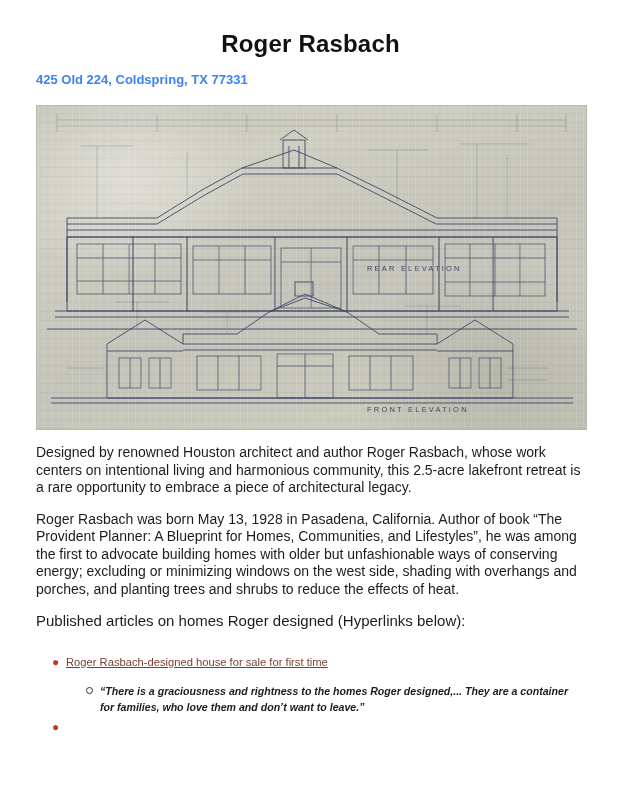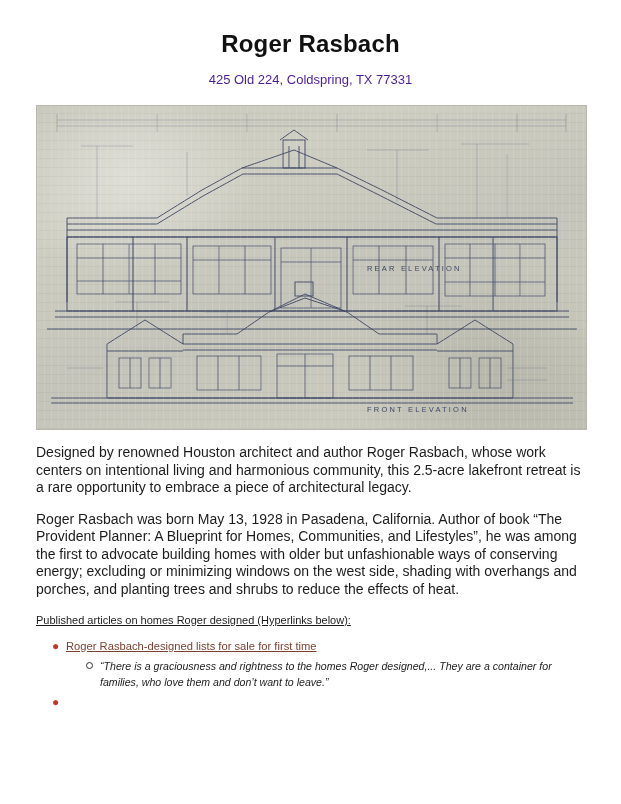--- a/index.html
+++ b/index.html
@@ -23,25 +23,24 @@
   }
   .doc-title {
     text-align: center;
     font-size: 24px;
     font-weight: bold;
     letter-spacing: 0.2px;
     margin: 4px 0 0 0;
     color: #111111;
   }
   .doc-subtitle {
-    text-align: center;
     font-size: 13px;
-    font-weight: normal;
+    font-weight: bold;
     margin: 14px 0 0 0;
-    color: #4c1d95;
+    color: #3b82f6;
   }
 
   
   .blueprint {
     position: relative;
     margin: 18px 0 0 0;
     width: 549px;
     height: 323px;
     background: linear-gradient(160deg, #c9c8bc 0%, #cfcec2 25%, #c4c4ba 55%, #cbcabe 80%, #c2c2b6 100%);
     overflow: hidden;
@@ -81,25 +80,24 @@
   .para {
     font-size: 14px;
     line-height: 17.5px;
     color: #1c1c1c;
     margin: 0 0 14px 0;
     text-align: left;
   }
   .para:last-child { margin-bottom: 0; }
 
   .links-intro {
-    font-size: 11px;
+    font-size: 15px;
     line-height: 17.5px;
     color: #1c1c1c;
-    margin: 0 0 8px 0;
-    text-decoration: underline;
+    margin: 0 0 24px 0;
   }
 
   ul.link-list {
     list-style: none;
     margin: 0;
     padding: 0 0 0 30px;
   }
   ul.link-list > li {
     position: relative;
     margin: 0 0 3px 0;
@@ -114,22 +112,23 @@
     font-size: 12px;
     line-height: 17px;
   }
   a.doclink {
     color: #7b3f2e;
     text-decoration: underline;
     font-size: 11.2px;
   }
   ul.sub-list {
     list-style: none;
-    margin: 3px 0 4px 0;
+    margin: 12px 0 4px 0;
     padding: 0 0 0 34px;
+    font-weight: bold;
   }
   ul.sub-list > li {
     position: relative;
     font-size: 10.6px;
     line-height: 16px;
     font-style: italic;
     color: #1c1c1c;
   }
   ul.sub-list > li > .bullet-hollow {
     position: absolute;
@@ -314,21 +313,21 @@
 
   <div class="body-copy">
     <p class="para">Designed by renowned Houston architect and author Roger Rasbach, whose work centers on intentional living and harmonious community,  this 2.5-acre lakefront retreat is a rare opportunity to embrace a piece of architectural legacy.</p>
     <p class="para">Roger Rasbach was born May 13, 1928 in Pasadena, California. Author of book “The Provident Planner: A Blueprint for Homes, Communities, and Lifestyles”, he was among the first to advocate building homes with older but unfashionable ways of conserving energy; excluding or minimizing windows on the west side, shading with overhangs and porches, and planting trees and shrubs to reduce the effects of heat.</p>
 
     <p class="links-intro">Published articles on homes Roger designed (Hyperlinks below):</p>
 
     <ul class="link-list">
       <li>
         <span class="bullet">●</span>
-        <a class="doclink" href="#">Roger Rasbach-designed lists for sale for first time</a>
+        <a class="doclink" href="#">Roger Rasbach-designed house for sale for first time</a>
         <ul class="sub-list">
           <li>
             <span class="bullet-hollow"></span>
             <span>“There is a graciousness and rightness to the homes Roger designed,... They are a container for families, who love them and don’t want to leave.”</span>
           </li>
         </ul>
       </li>
       <li>
         <span class="bullet">●</span>
       </li>

